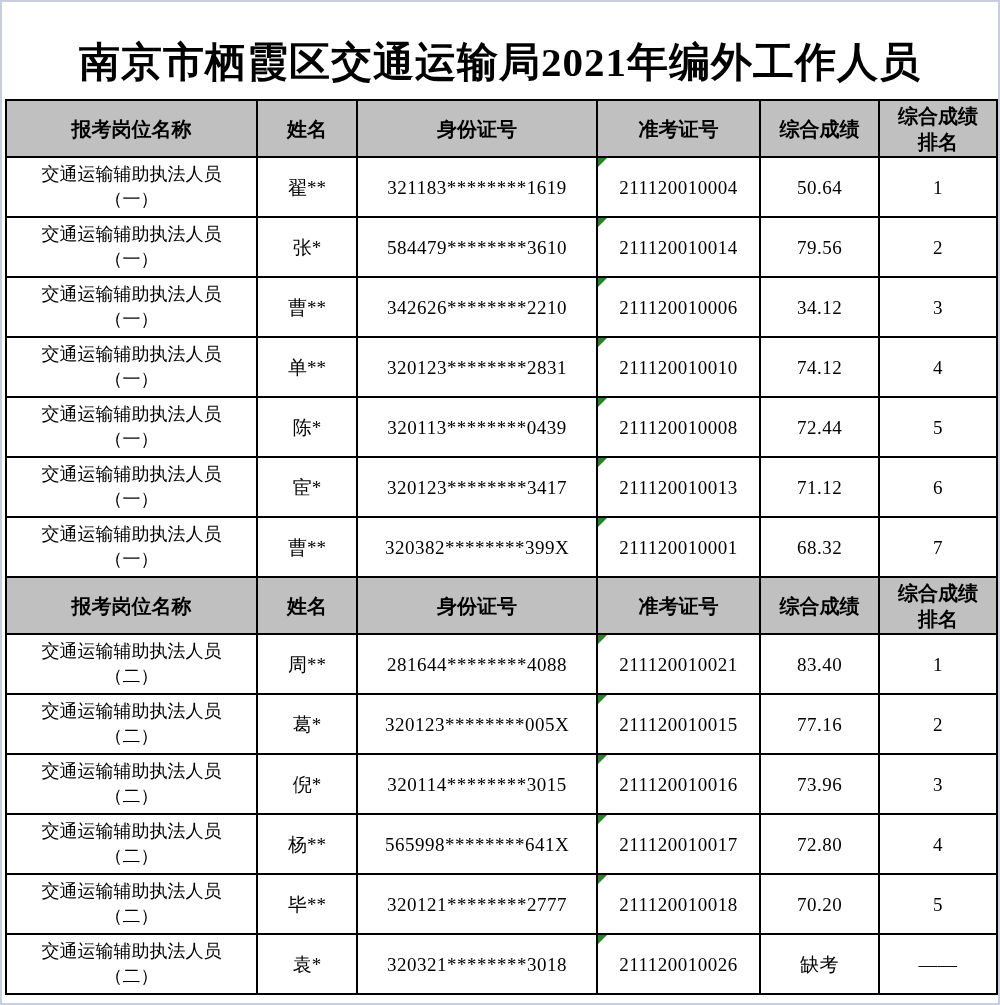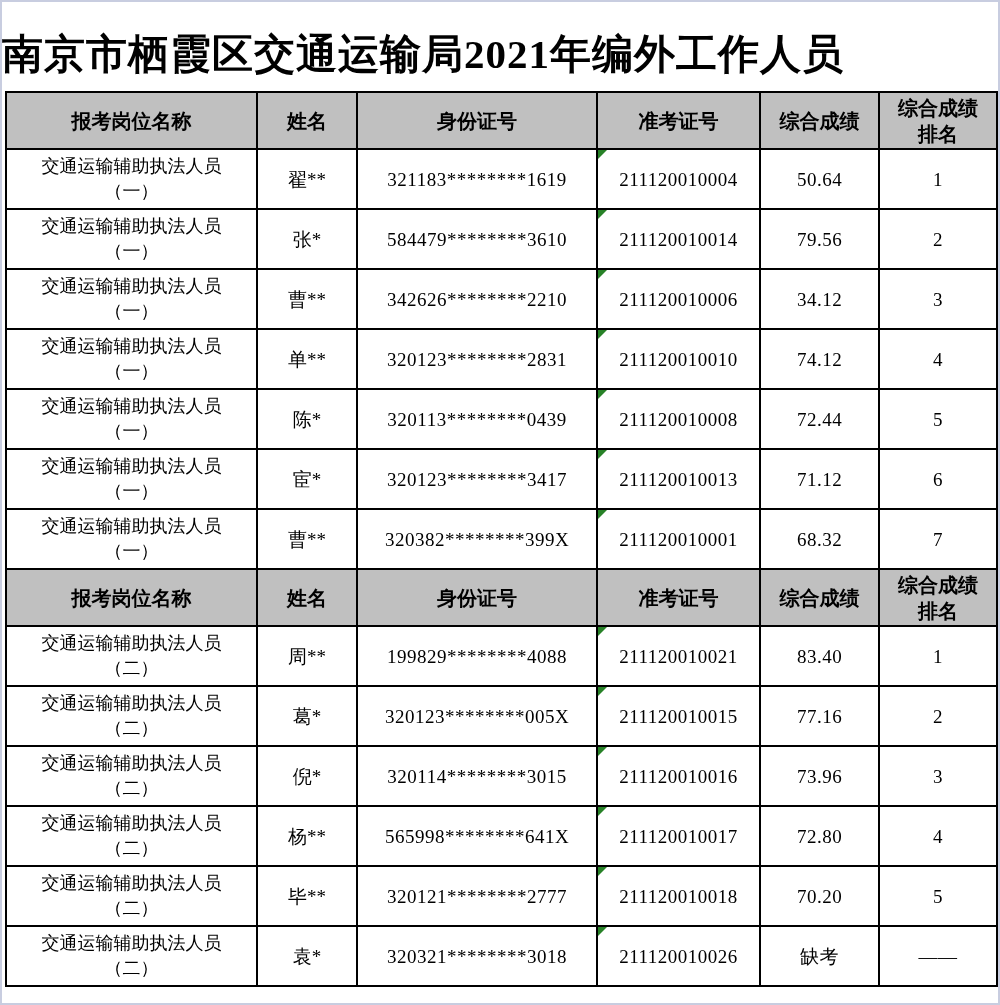--- a/index.html
+++ b/index.html
@@ -7,22 +7,22 @@
     width: 1000px;
     height: 1005px;
     box-sizing: border-box;
     background: #ffffff;
     border: 2px solid #c8cde0;
     font-family: "Liberation Serif", "DejaVu Serif", serif;
     color: #000000;
     overflow: hidden;
   }
   .title {
-    margin-top: 24px;
-    text-align: left;
+    margin-top: 32px;
+    text-align: center;
     font-size: 41px;
     font-weight: bold;
     line-height: 57px;
     letter-spacing: 1px;
   }
   table.results {
     border-collapse: collapse;
     table-layout: fixed;
     width: 991px;
     margin: 8px 0 0 3px;
@@ -196,21 +196,21 @@
             <div>综合成绩</div>
             <div>排名</div>
           </th>
         </tr>
         <tr>
           <td style="font-size: 18px;">
             <div>交通运输辅助执法人员</div>
             <div>（二）</div>
           </td>
           <td>周**</td>
-          <td class="num">199829********4088</td>
+          <td class="num">281644********4088</td>
           <td class="num"><span class="tri"></span><span>211120010021</span></td>
           <td class="num">83.40</td>
           <td class="num">1</td>
         </tr>
         <tr>
           <td style="font-size: 18px;">
             <div>交通运输辅助执法人员</div>
             <div>（二）</div>
           </td>
           <td>葛*</td>

